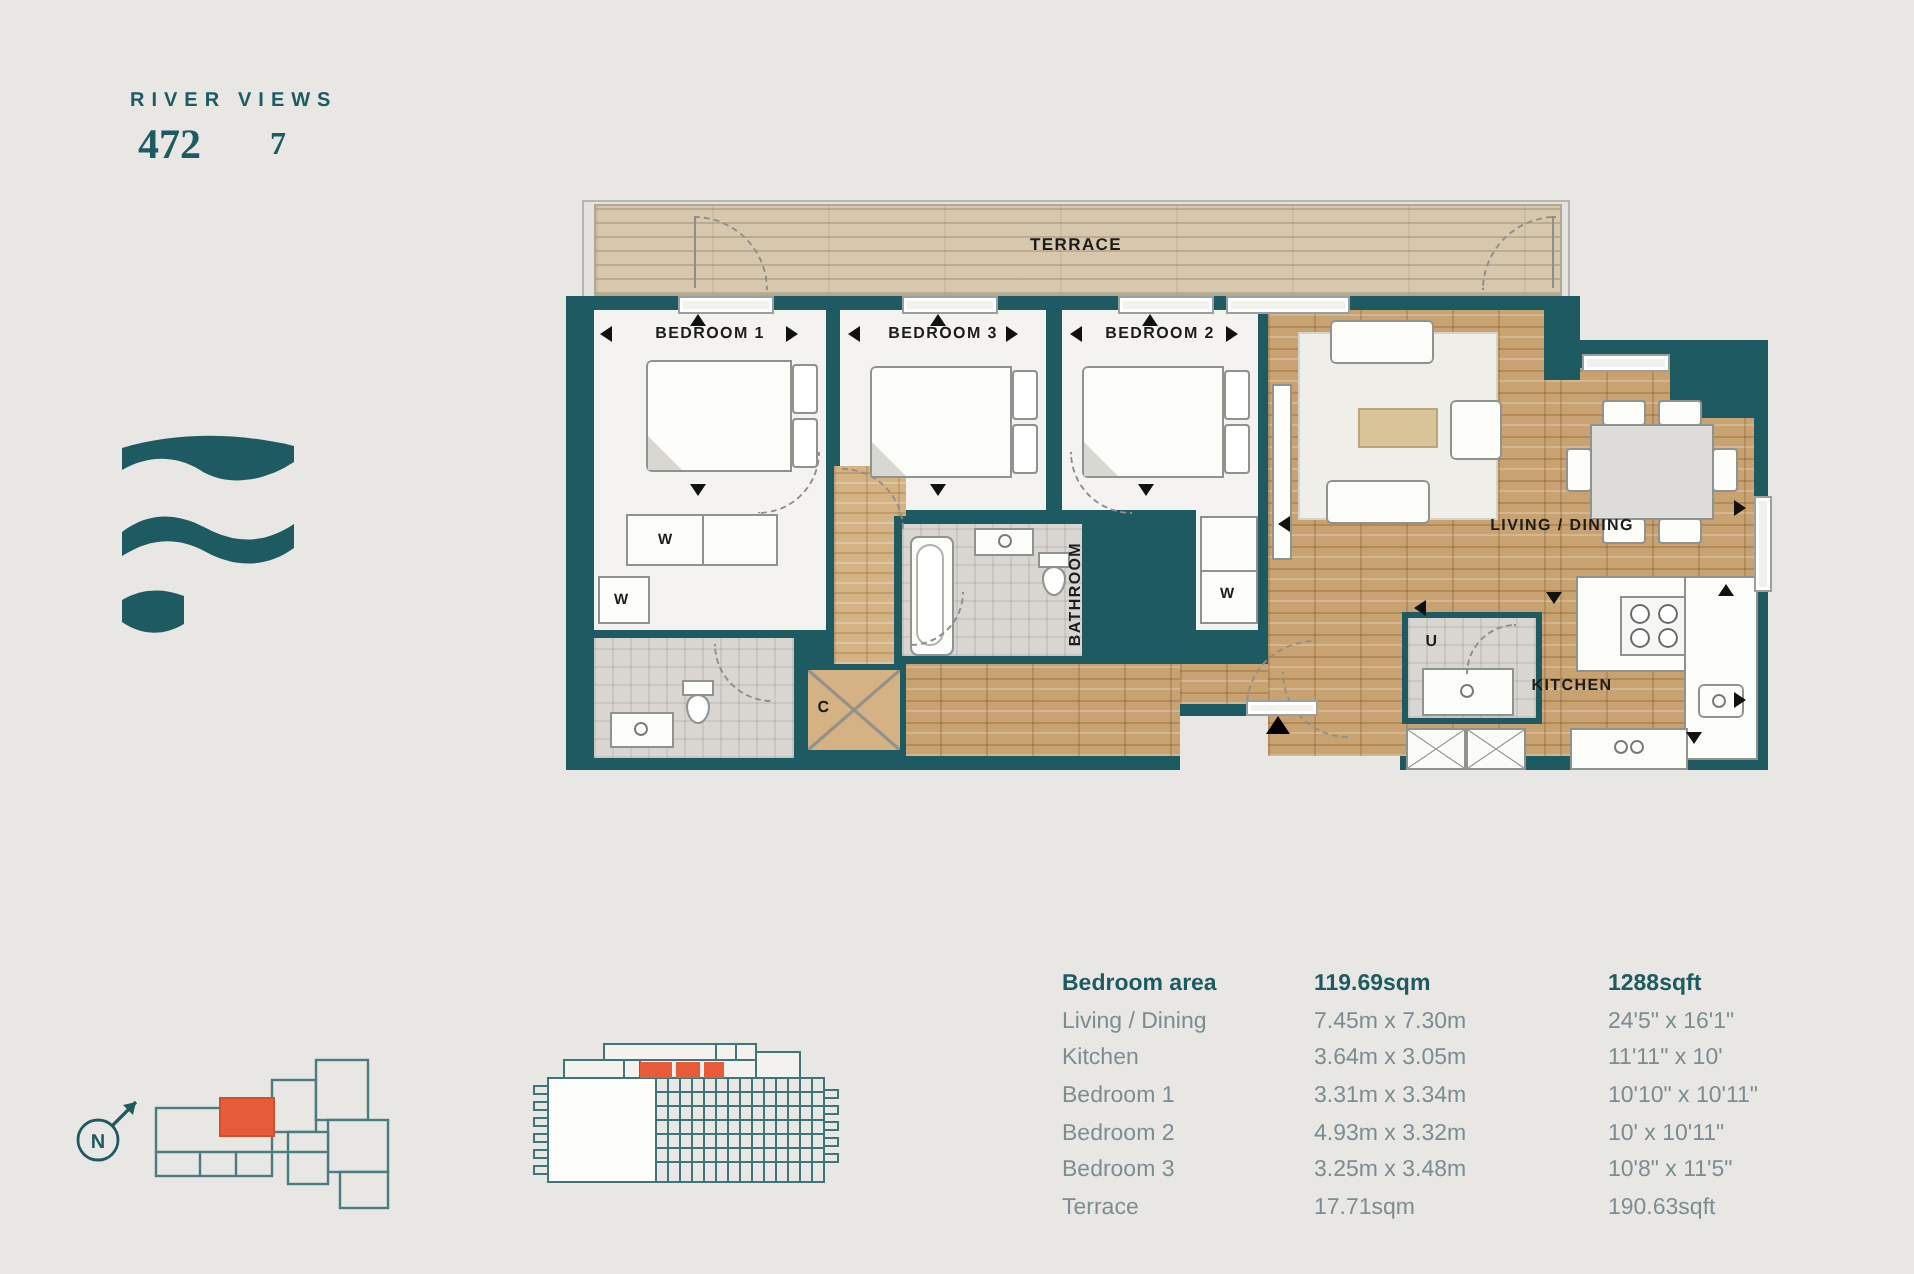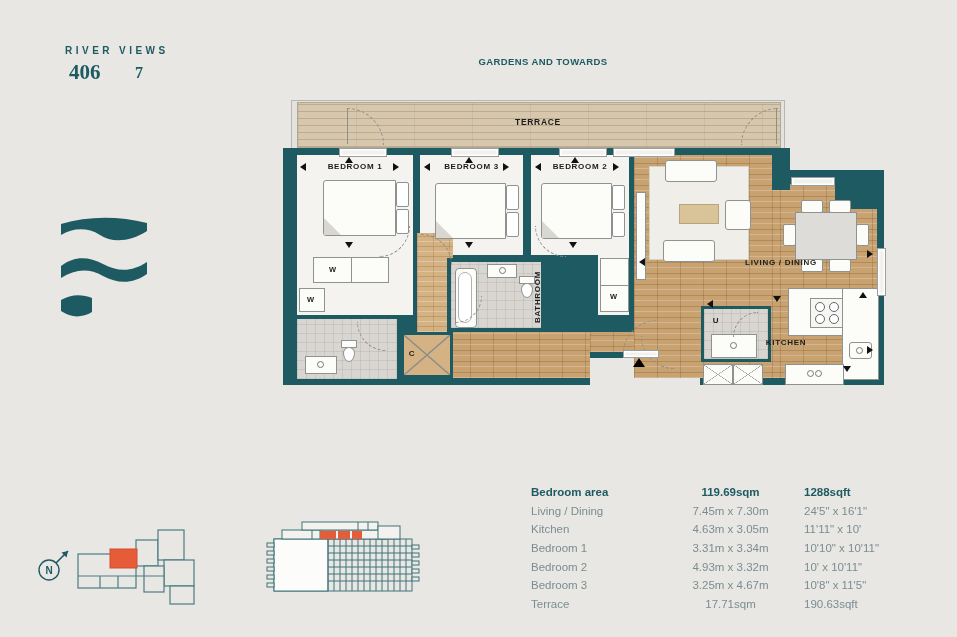--- a/index.html
+++ b/index.html
@@ -70,44 +70,43 @@
   .xunit{position:absolute;background:
     linear-gradient(to top right,transparent 48.5%,#9a9f9b 49.5%,#9a9f9b 50.5%,transparent 51.5%),
     linear-gradient(to bottom right,transparent 48.5%,#9a9f9b 49.5%,#9a9f9b 50.5%,transparent 51.5%),#fbfbf8;
     border:1px solid var(--fstroke);}
   .dot{position:absolute;width:5px;height:5px;border:1px solid #777;border-radius:50%;}
   
   .areas{position:absolute;left:531px;top:483px;width:375px;}
   .arow{display:flex;height:18.6px;align-items:center;font-size:11.5px;color:#7b8d91;}
   .arow.head{color:var(--teal);font-weight:700;}
   .arow .c1{width:126px;}
-  .arow .c2{width:147px;text-align:center;}
+  .arow .c2{width:147px;}
   .arow .c3{flex:1;}
   
   .sketch{position:absolute;}
 </style>
 </head>
 <body>
 <div class="page">
 
   <div class="mini-cap" style="left:65px;top:45px;">RIVER</div>
   <div class="mini-cap" style="left:119px;top:45px;">VIEWS</div>
-  <div class="plot-val" style="left:69px;top:60px;font-size:21px;">406</div>
+  <div class="plot-val" style="left:69px;top:60px;font-size:21px;">472</div>
   <div class="plot-val" style="left:135px;top:64px;font-size:16px;">7</div>
 
   <svg class="sketch" style="left:60px;top:214px;" width="88" height="106" viewBox="0 0 88 106">
     <path fill="#1d5a61" d="M1,10 C28,2 58,2 87,9 L87,17 C70,28 52,29 40,21 C27,13 13,14 1,21 Z"></path>
     <path fill="#1d5a61" d="M1,52 C14,42 28,42 43,50 C58,58 72,58 87,48 L87,60 C73,70 58,70 43,62 C29,54 15,55 1,64 Z"></path>
     <path fill="#1d5a61" d="M1,86 C11,80 22,80 32,84 L32,98 C22,104 11,104 1,97 Z"></path>
   </svg>
   <div class="brand-name" style="left:30px;top:368px;width:150px;">
   </div>
 
   <div class="views" style="left:433px;top:56px;width:220px;">
-    <div>GARDENS AND TOWARDS</div>
   </div>
 
   <div class="plan">
 
     <div class="terrace-frame" style="left:8px;top:0;width:492px;height:48px;"></div>
     <div class="terrace" style="left:14px;top:2px;width:482px;height:44px;"></div>
     <div class="lbl" style="left:14px;top:18px;width:482px;font-size:8.5px;">TERRACE</div>
 
     <div class="arc tr" style="left:64px;top:8px;width:36px;height:36px;"></div>
     <div class="leaf" style="left:64px;top:8px;width:1px;height:36px;"></div>
@@ -349,36 +348,36 @@
       <div class="c2">119.69sqm</div>
       <div class="c3">1288sqft</div>
     </div>
     <div class="arow">
       <div class="c1">Living / Dining</div>
       <div class="c2">7.45m x 7.30m</div>
       <div class="c3">24'5" x 16'1"</div>
     </div>
     <div class="arow">
       <div class="c1">Kitchen</div>
-      <div class="c2">4.63m x 3.05m</div>
+      <div class="c2">3.64m x 3.05m</div>
       <div class="c3">11'11" x 10'</div>
     </div>
     <div class="arow">
       <div class="c1">Bedroom 1</div>
       <div class="c2">3.31m x 3.34m</div>
       <div class="c3">10'10" x 10'11"</div>
     </div>
     <div class="arow">
       <div class="c1">Bedroom 2</div>
       <div class="c2">4.93m x 3.32m</div>
       <div class="c3">10' x 10'11"</div>
     </div>
     <div class="arow">
       <div class="c1">Bedroom 3</div>
-      <div class="c2">3.25m x 4.67m</div>
+      <div class="c2">3.25m x 3.48m</div>
       <div class="c3">10'8" x 11'5"</div>
     </div>
     <div class="arow">
       <div class="c1">Terrace</div>
       <div class="c2">17.71sqm</div>
       <div class="c3">190.63sqft</div>
     </div>
   </div>
 
 </div>

